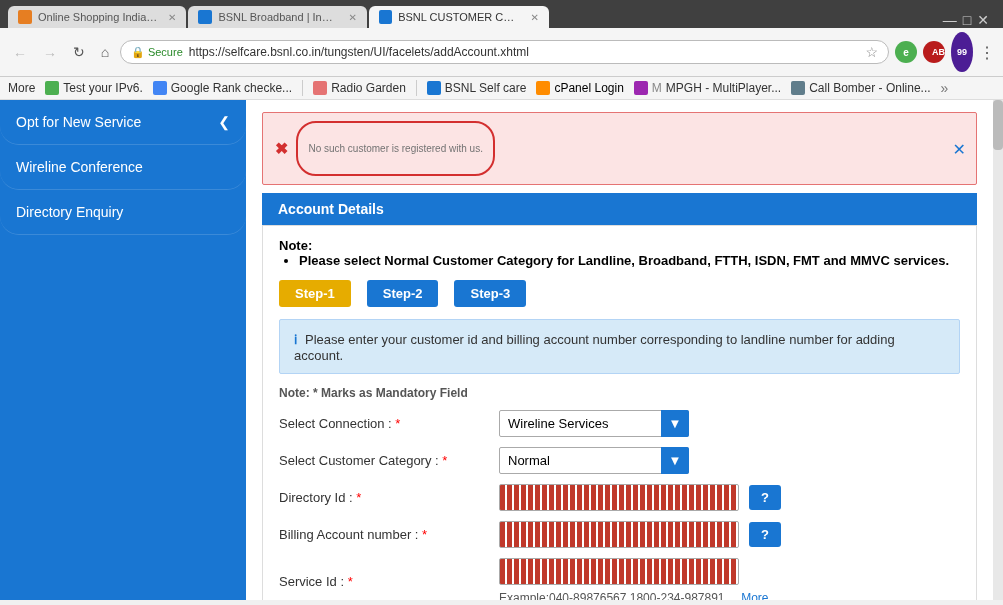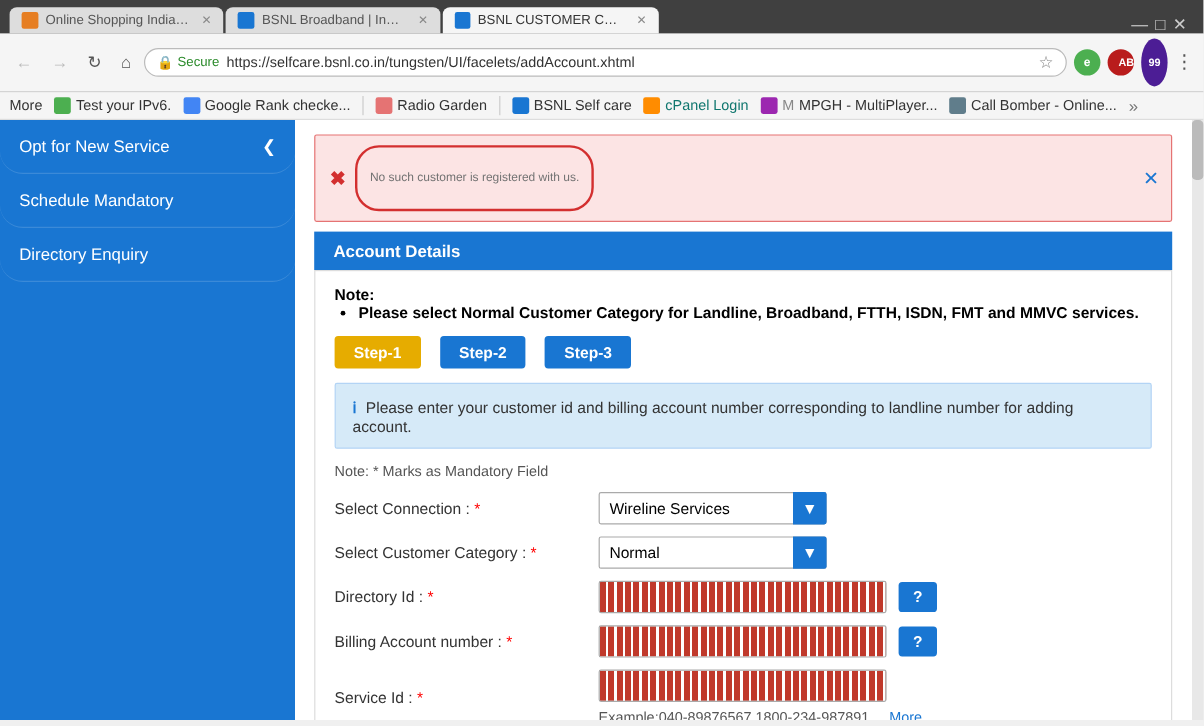--- a/index.html
+++ b/index.html
@@ -50,21 +50,21 @@
     .note-list li { font-size: 13px; font-weight: bold; margin-bottom: 4px; }
 
     .steps-row { display: flex; gap: 16px; margin: 12px 0; }
     .step-btn { padding: 6px 16px; border: none; border-radius: 3px; font-size: 13px; cursor: pointer; font-weight: bold; }
     .step-btn.active { background: #e6ac00; color: #fff; }
     .step-btn.inactive { background: #1976d2; color: #fff; }
 
     .info-box { background: #d6eaf8; border: 1px solid #b3d4f5; padding: 10px 14px; margin-bottom: 12px; font-size: 13px; color: #333; border-radius: 2px; }
     .info-icon { color: #1976d2; font-weight: bold; margin-right: 4px; }
 
-    .mandatory-note { font-size: 12px; color: #555; margin-bottom: 10px; }
+    .mandatory-note { font-size: 12px; color: #555; margin-bottom: 10px; font-weight: bold; }
 
     .form-row { display: flex; align-items: center; margin-bottom: 10px; }
     .form-label { width: 220px; font-size: 13px; color: #333; flex-shrink: 0; }
     .form-label .req { color: red; }
     .form-control { display: flex; align-items: center; gap: 4px; }
     .select-wrapper { position: relative; display: flex; align-items: center; }
     .form-select { appearance: none; -webkit-appearance: none; border: 1px solid #aaa; border-radius: 2px; padding: 5px 30px 5px 8px; font-size: 13px; background: #fff; min-width: 190px; cursor: pointer; }
     .select-arrow { position: absolute; right: 0; top: 0; bottom: 0; width: 28px; background: #1976d2; display: flex; align-items: center; justify-content: center; color: white; border-radius: 0 2px 2px 0; pointer-events: none; }
     .form-input { border: 1px solid #aaa; border-radius: 2px; padding: 5px 8px; font-size: 13px; width: 240px; }
     .help-btn { background: #1976d2; color: white; border: none; border-radius: 3px; padding: 5px 12px; font-size: 13px; cursor: pointer; margin-left: 6px; font-weight: bold; }
@@ -144,21 +144,21 @@
     <div class="bm-icon" style="background:#e57373;"></div>
     <span>Radio Garden</span>
   </div>
   <div style="width:1px;height:16px;background:#ccc;"></div>
   <div class="bm-item">
     <div class="bm-icon" style="background:#1976d2;"></div>
     <span>BSNL Self care</span>
   </div>
   <div class="bm-item">
     <div class="bm-icon" style="background:#ff8c00;"></div>
-    <span style="color:#0f766e;font-size:12px;">cPanel Login</span>
+    <span style="color:#000000;font-size:12px;">cPanel Login</span>
   </div>
   <div class="bm-item">
     <div class="bm-icon" style="background:#9c27b0;"></div>
     <span style="color:#888;font-size:12px;">M</span>
     <span>MPGH - MultiPlayer...</span>
   </div>
   <div class="bm-item">
     <div class="bm-icon" style="background:#607d8b;"></div>
     <span>Call Bomber - Online...</span>
   </div>
@@ -166,21 +166,21 @@
 </div>
 
 <div class="main-layout">
 
   <div class="sidebar">
     <div class="sidebar-item">
       <span>Opt for New Service</span>
       <span class="chevron">❮</span>
     </div>
     <div class="sidebar-item">
-      <span>Schedule Mandatory</span>
+      <span>Wireline Conference</span>
     </div>
     <div class="sidebar-item">
       <span>Directory Enquiry</span>
     </div>
   </div>
 
   <div class="content">
 
     <div class="error-banner">
       <span class="error-icon">✖</span>

